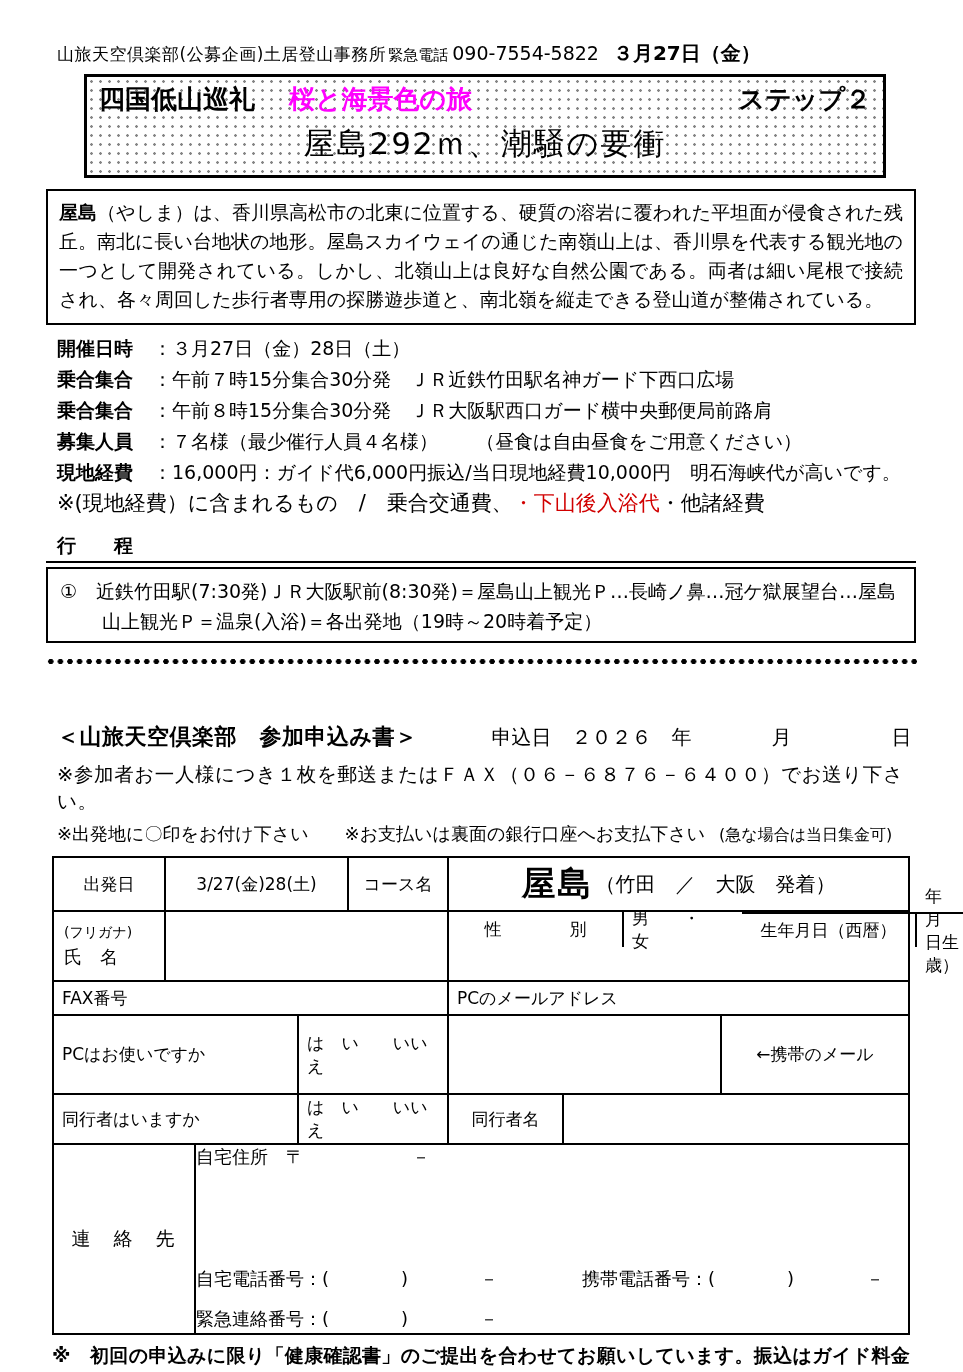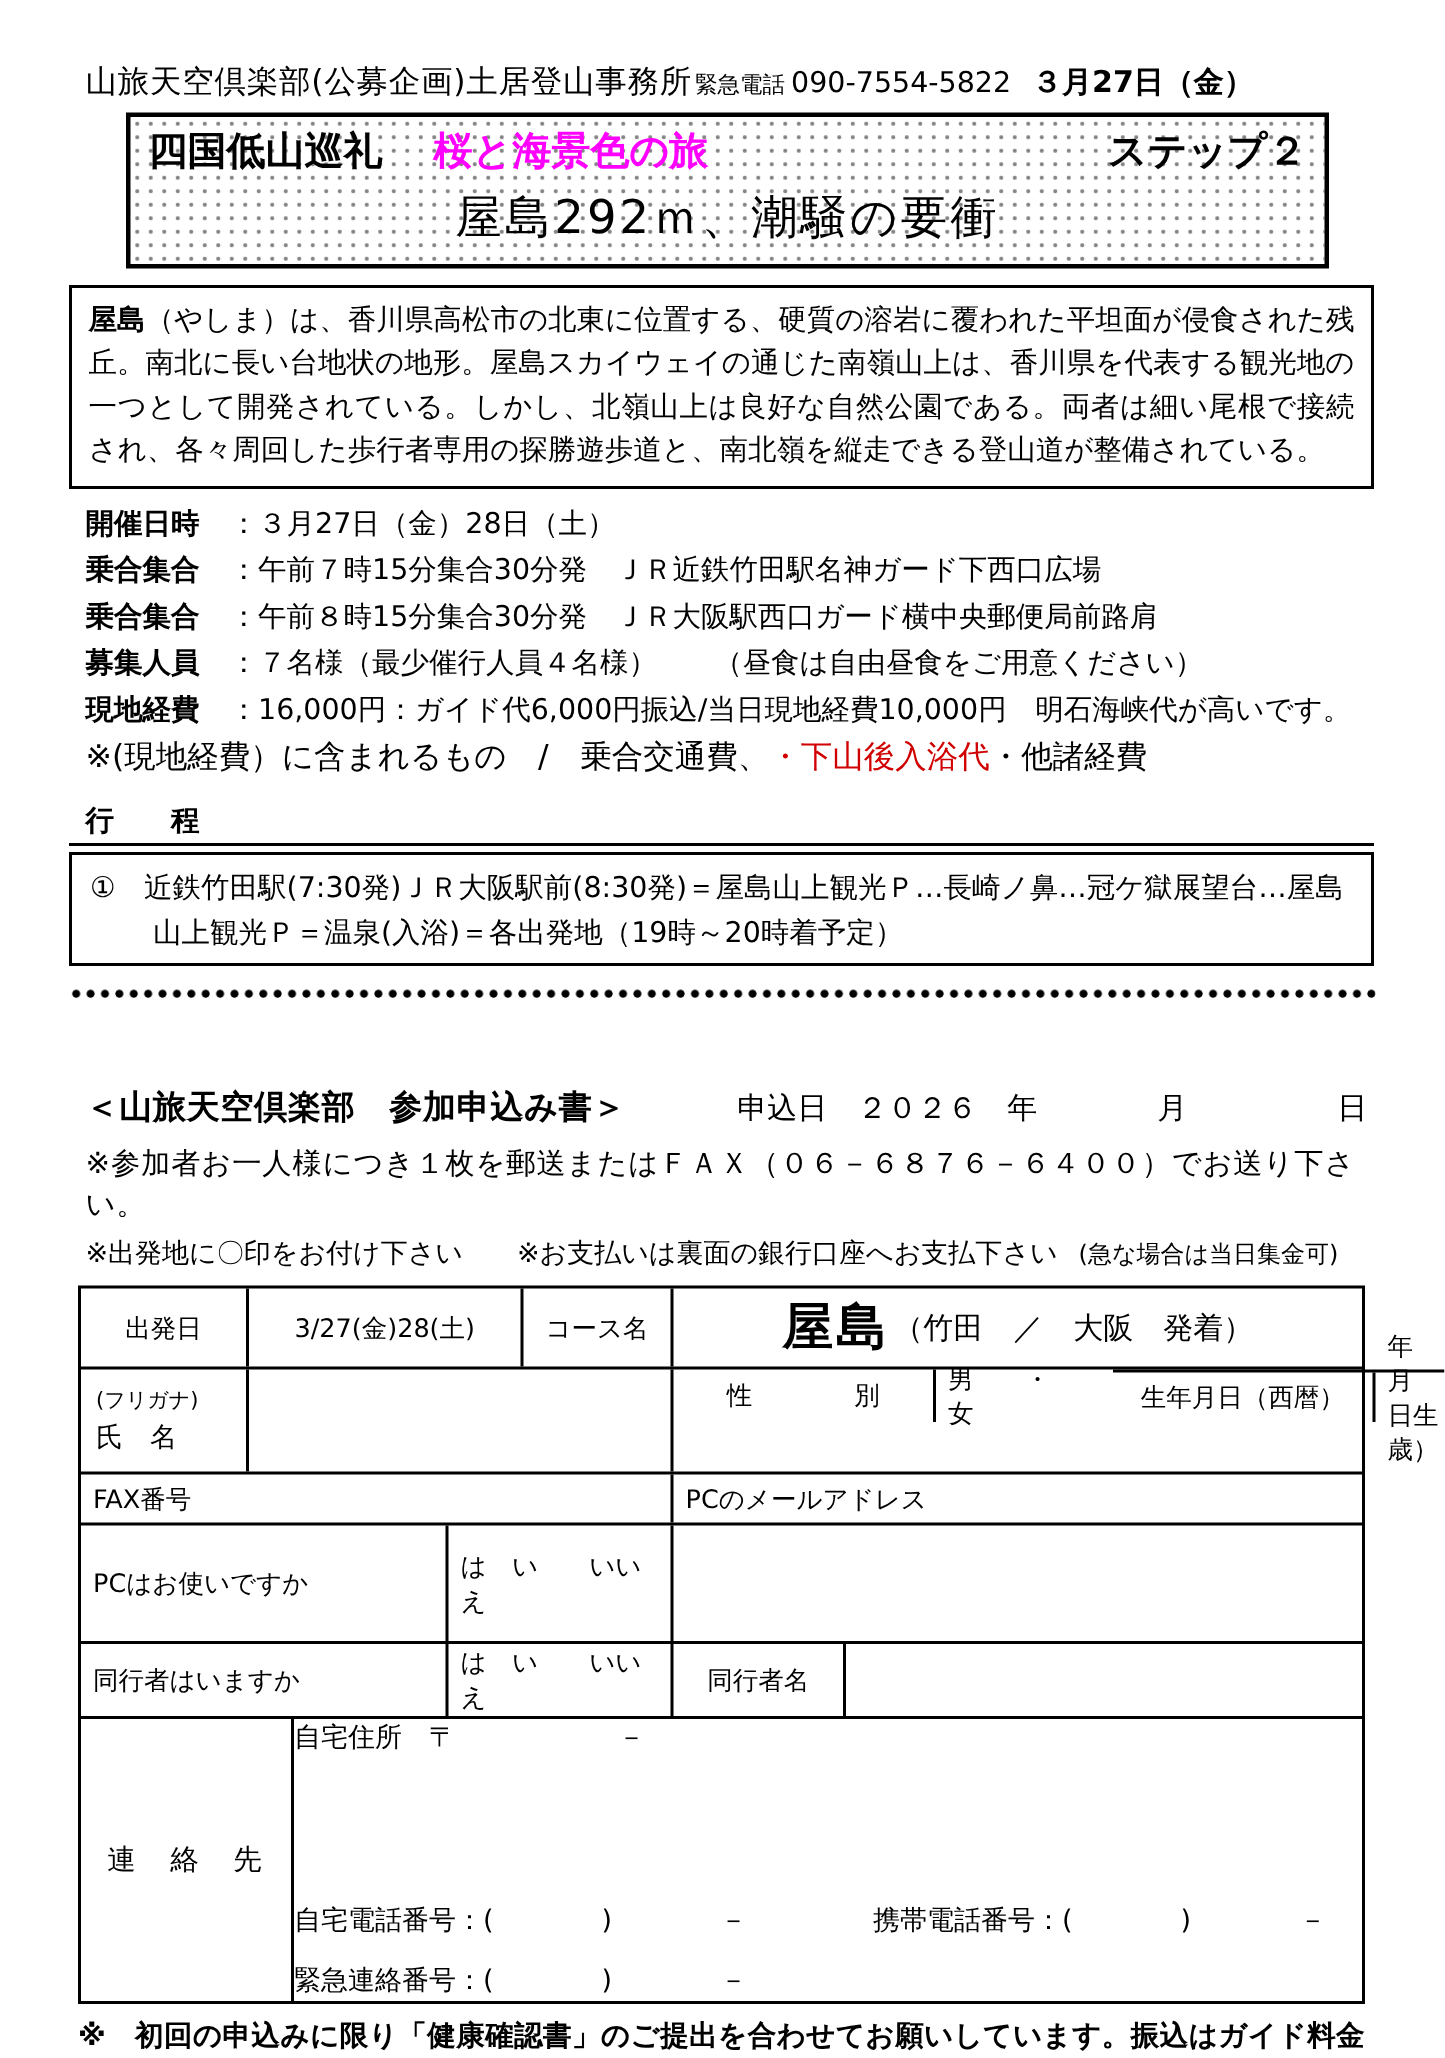--- a/index.html
+++ b/index.html
@@ -13,21 +13,21 @@
     position: relative;
     width: 963px;
     height: 1372px;
     background: #fff;
     padding: 40px 47px 0 46px;
     overflow: hidden;
   }
 
   
   .top-header { display: flex; align-items: baseline; margin-left: 11px; white-space: nowrap; }
-  .top-header .club { font-size: 21px; letter-spacing: 0.5px; }
+  .top-header .club { font-size: 17px; letter-spacing: 0.5px; }
   .top-header .emg-label { font-size: 15px; margin-left: 2px; }
   .top-header .emg-phone { font-size: 19px; margin-left: 4px; }
   .top-header .event-date { font-size: 20px; font-weight: bold; margin-left: 14px; }
 
   
   .title-box {
     margin: 7px 0 0 38px;
     width: 802px;
     border: 3px solid #000;
     padding: 5px 12px 10px 12px;
@@ -252,20 +252,21 @@
 
     <div class="ft-row h-r3">
       <div class="ft-cell nb w393">FAX番号</div>
       <div class="ft-cell grow">PCのメールアドレス</div>
     </div>
 
     <div class="ft-row h-r4">
       <div class="ft-cell nb w243">PCはお使いですか</div>
       <div class="ft-cell center w150">は　い　　いいえ</div>
       <div class="ft-cell w273"></div>
+      <div class="ft-cell center grow">←携帯のメール</div>
     </div>
 
     <div class="ft-row h-r5">
       <div class="ft-cell nb w243">同行者はいますか</div>
       <div class="ft-cell center w150">は　い　　いいえ</div>
       <div class="ft-cell center w115">同行者名</div>
       <div class="ft-cell grow"></div>
     </div>
 
     <div class="ft-row h-r6">

